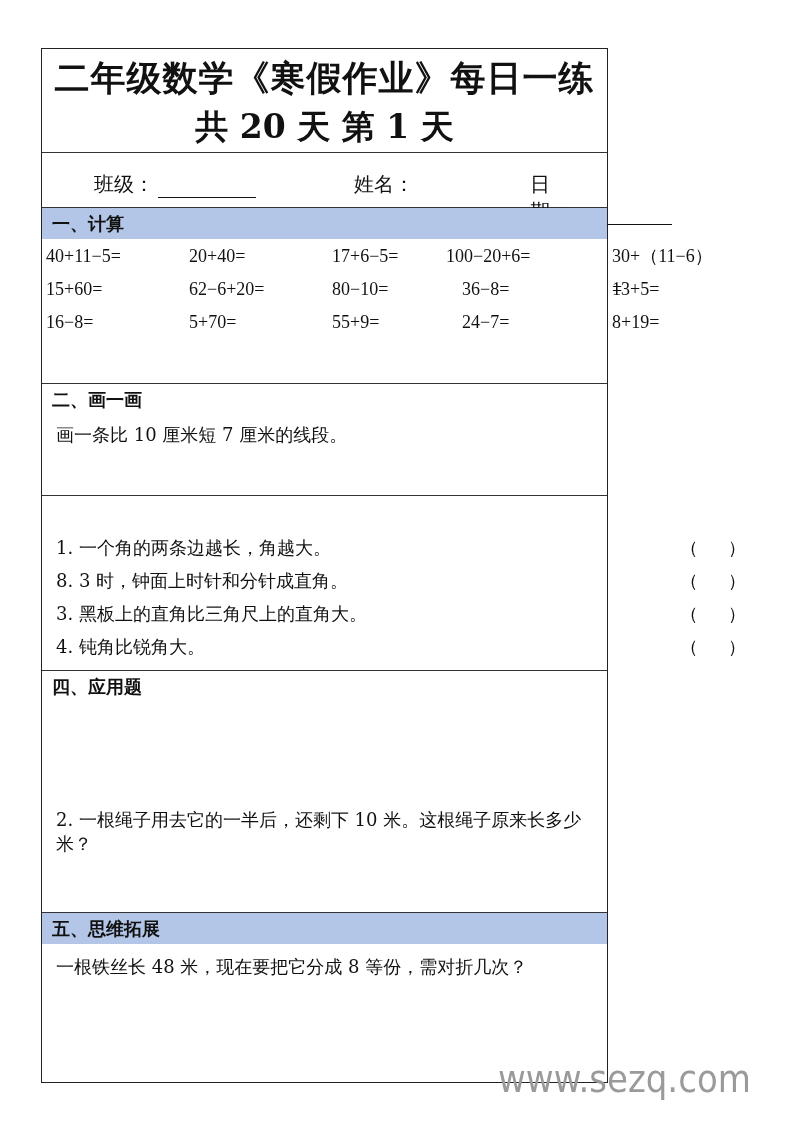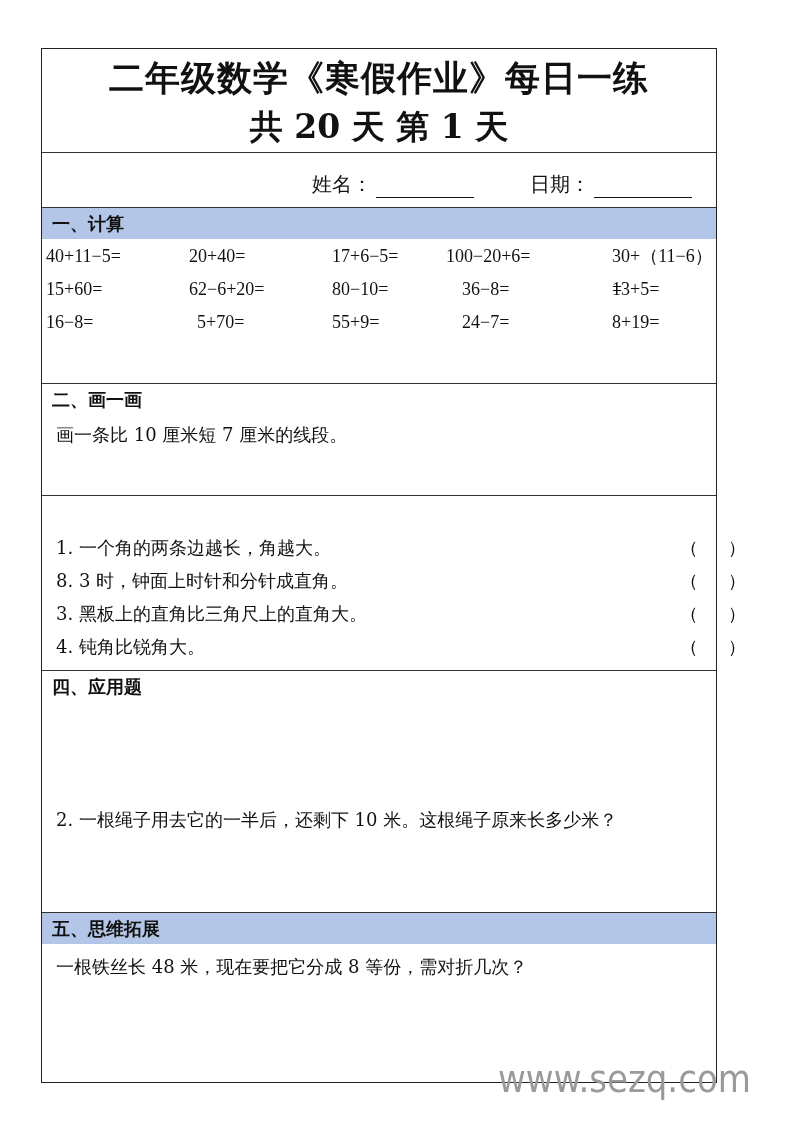--- a/index.html
+++ b/index.html
@@ -1,19 +1,19 @@
 <!DOCTYPE html>
 <html><head>
 <meta charset="utf-8">
 <style>
   * { box-sizing: border-box; margin: 0; padding: 0; }
   html, body { width: 800px; height: 1131px; background: #ffffff; }
   body { position: relative; font-family: "DejaVu Serif", "Liberation Serif", serif; color: #111; }
   .sheet {
-    position: absolute; left: 41px; top: 48px; width: 676px; height: 1035px;
+    position: absolute; left: 41px; top: 48px; width: 567px; height: 1035px;
     border: 1.5px solid #222;
   }
   .title-block {
     position: absolute; left: 0; top: 0; width: 100%; height: 104px;
     border-bottom: 1.5px solid #333; text-align: center;
   }
   .title-line1 { position: absolute; left: 0; width: 100%; top: 6px; font-size: 35px; font-weight: bold; letter-spacing: 1px; }
   .title-line2 { position: absolute; left: 0; width: 100%; top: 56px; font-size: 33px; font-weight: bold; }
   .info-row {
     position: absolute; left: 0; top: 104px; width: 100%; height: 55px;
@@ -43,21 +43,25 @@
 <body>
 
 <div class="sheet">
 
   <div class="title-block">
     <div class="title-line1">二年级数学《寒假作业》每日一练</div>
     <div class="title-line2">共 20 天   第 1 天</div>
   </div>
 
   <div class="info-row">
-    <div class="info-field" style="left:270px;">
+    <div class="info-field" style="left:52px;">
+      <span>班级：</span>
+      <span class="blank"></span>
+    </div>
+    <div class="info-field" style="left:270px;flex-direction:column;">
       <span>姓名：</span>
       <span class="blank"></span>
     </div>
     <div class="info-field" style="left:488px;">
       <span>日期：</span>
       <span class="blank"></span>
     </div>
   </div>
 
   <div class="sec-head" style="top:159px;">一、计算</div>
@@ -71,21 +75,21 @@
     </div>
     <div class="calc-row">
       <span class="calc-cell" style="left:4px;">15+60=</span>
       <span class="calc-cell" style="left:147px;">62−6+20=</span>
       <span class="calc-cell" style="left:290px;">80−10=</span>
       <span class="calc-cell" style="left:420px;">36−8=</span>
       <span class="calc-cell" style="left:570px;">13+5=</span>
     </div>
     <div class="calc-row">
       <span class="calc-cell" style="left:4px;">16−8=</span>
-      <span class="calc-cell" style="left:147px;margin-left:8px;">5+70=</span>
+      <span class="calc-cell" style="left:147px;">5+70=</span>
       <span class="calc-cell" style="left:290px;">55+9=</span>
       <span class="calc-cell" style="left:420px;">24−7=</span>
       <span class="calc-cell" style="left:570px;">8+19=</span>
     </div>
   </div>
 
   <div class="sec-border" style="top:334px;"></div>
   <div class="sec-head plain" style="top:335px;">二、画一画</div>
   <div class="body-text" style="top:374px;">画一条比 10 厘米短 7 厘米的线段。</div>
 

